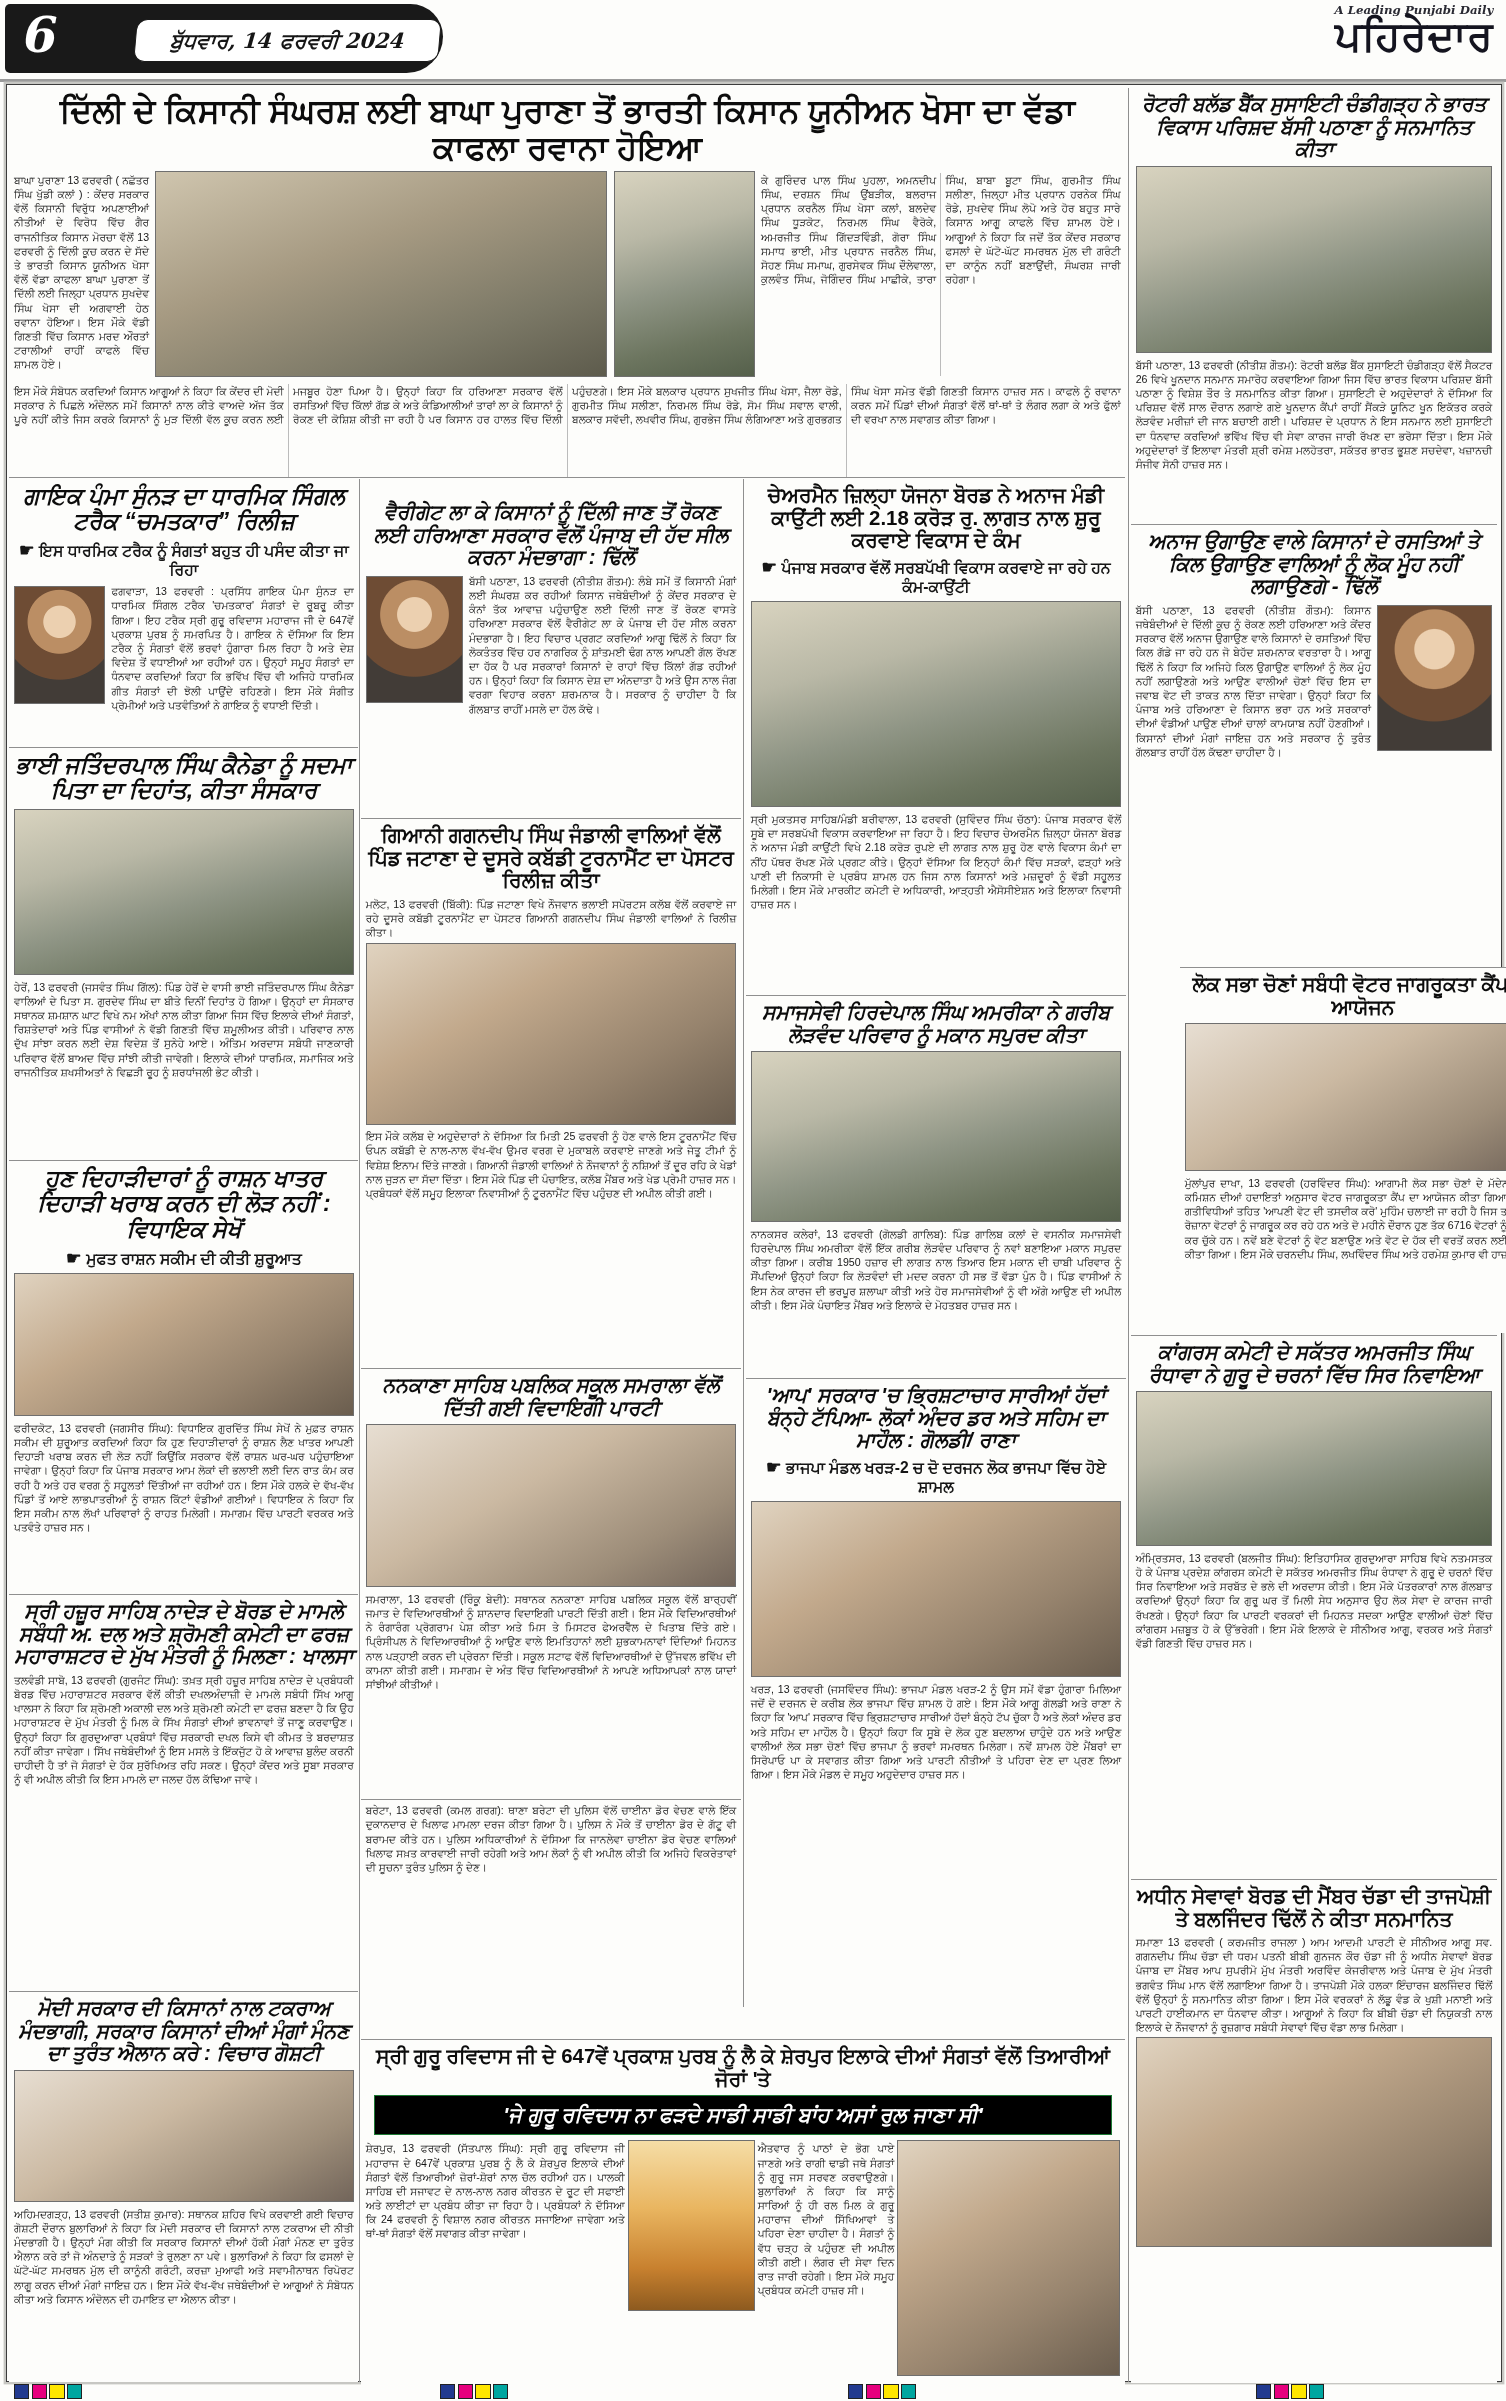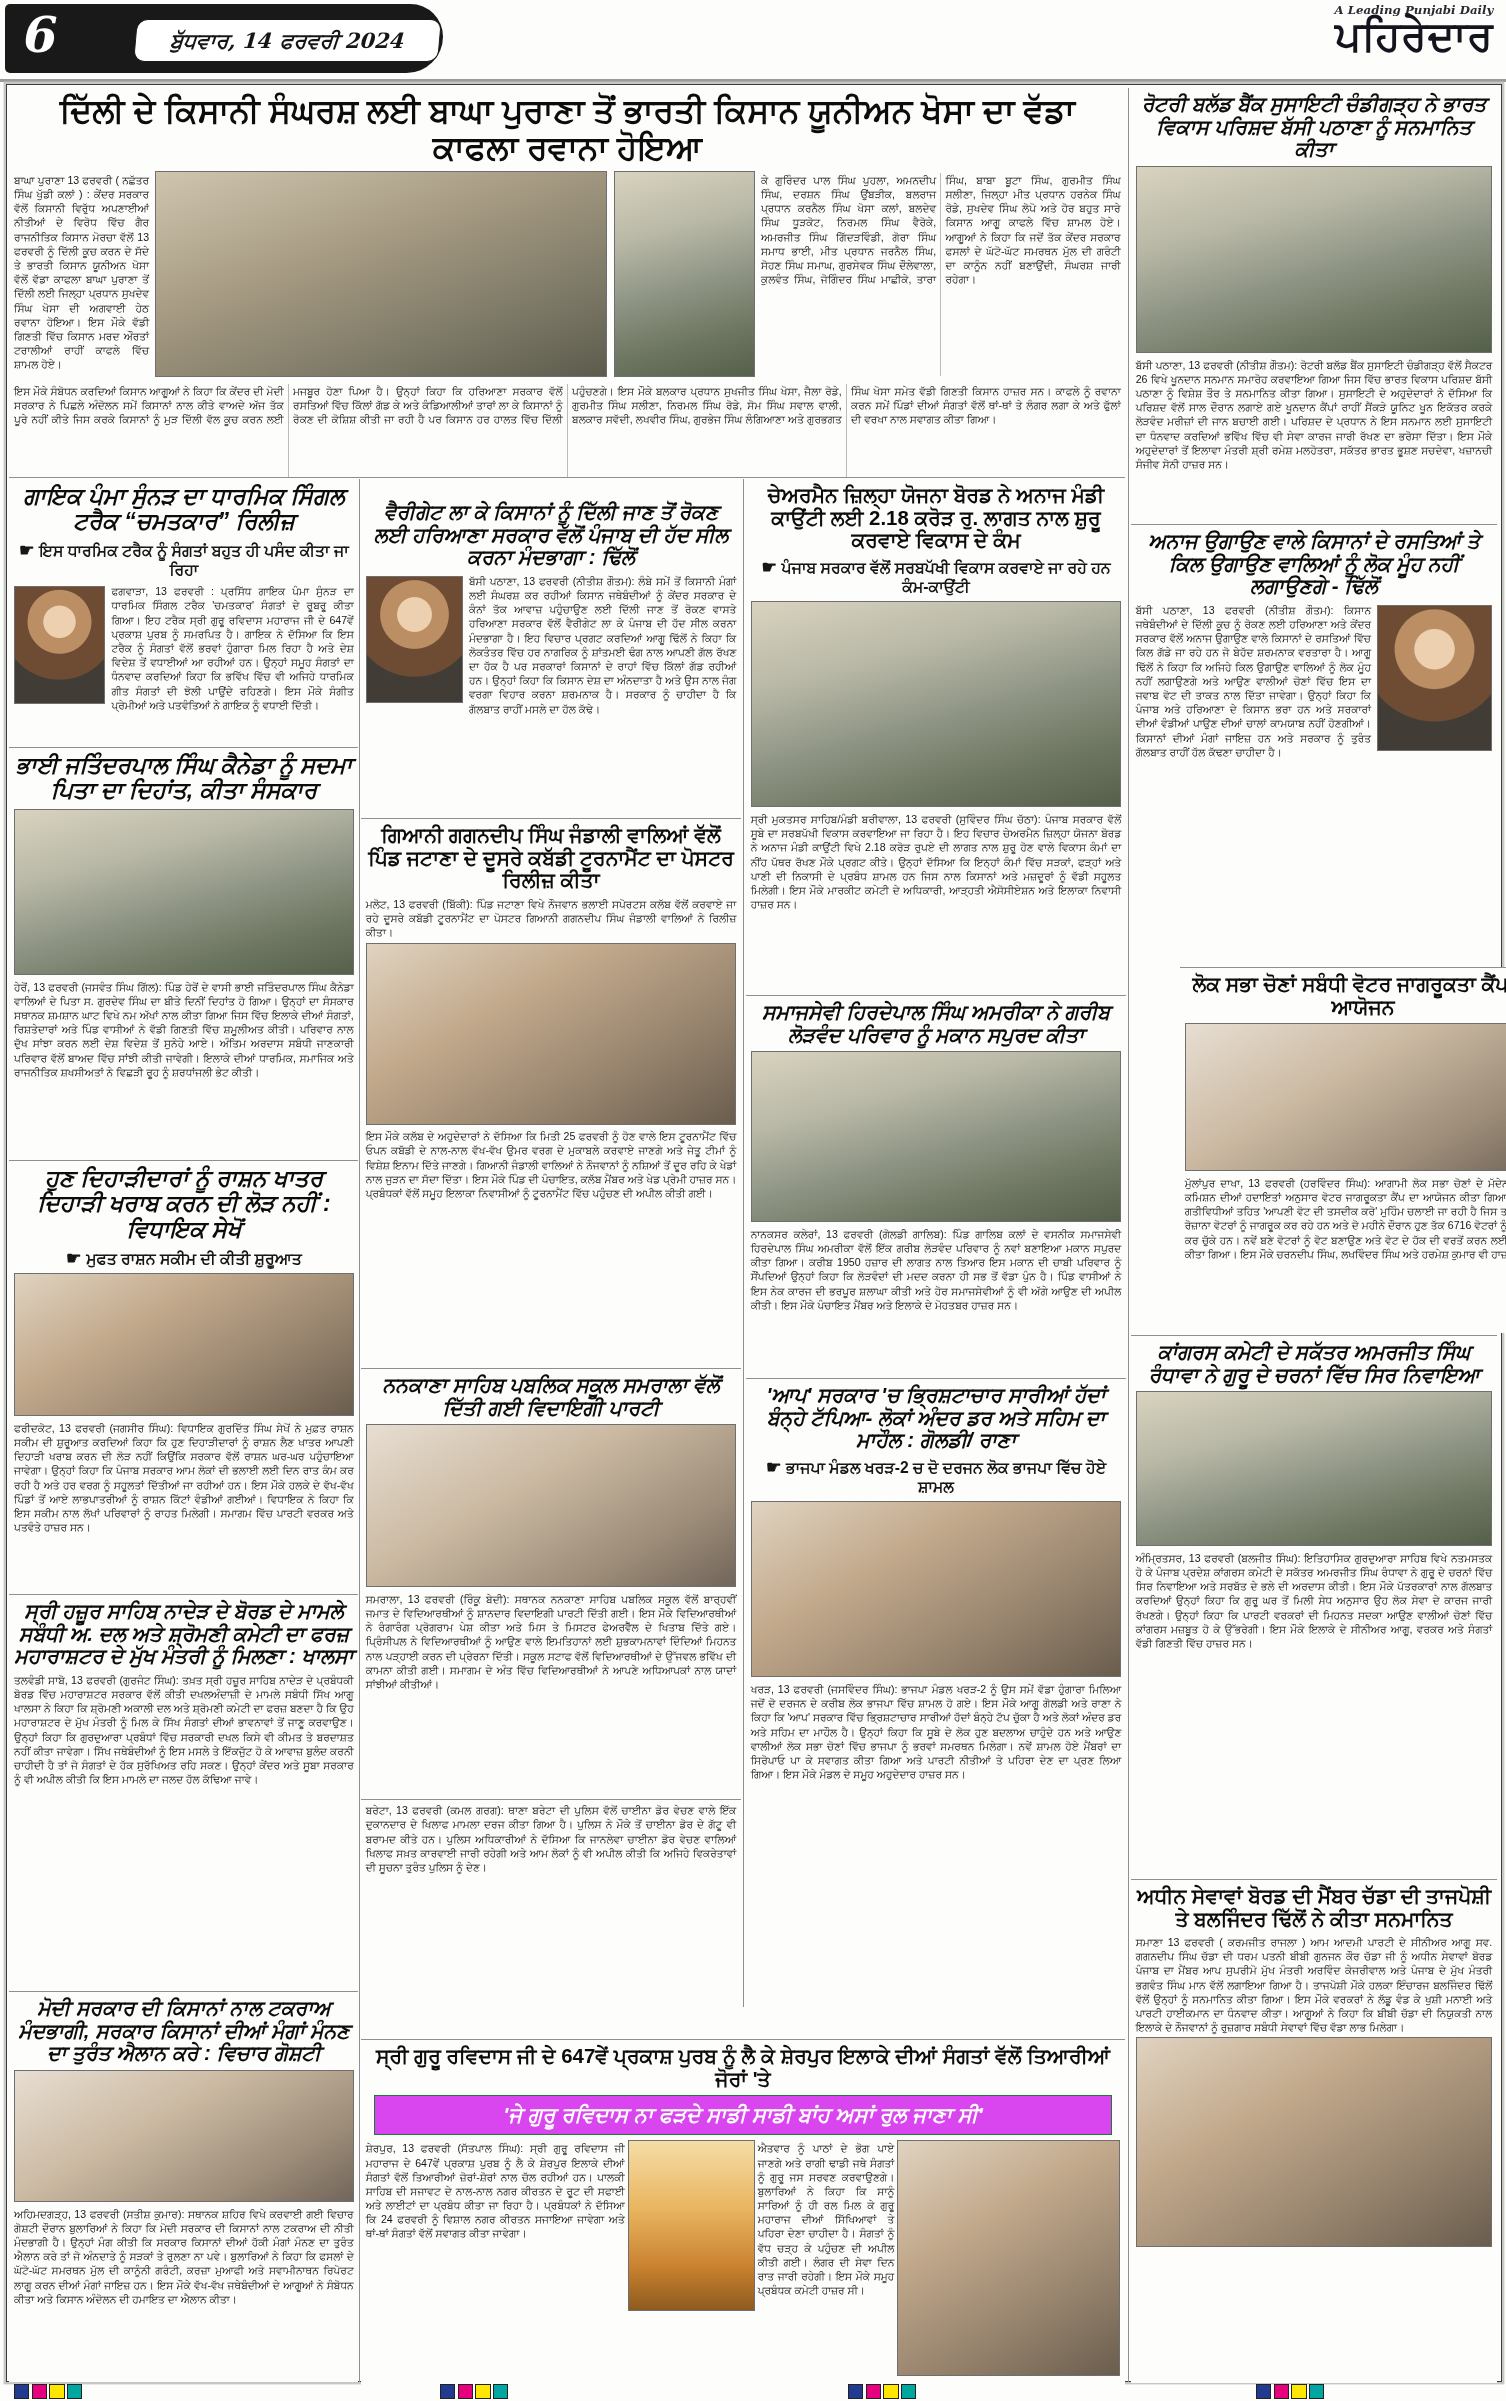--- a/index.html
+++ b/index.html
@@ -22,21 +22,21 @@
   
   .art{position:absolute;overflow:hidden;padding:1.6px 4.7px;box-sizing:border-box;background:#fdfdfb;}
   .bt{border-top:0.8px solid #8f8f8f;}
   .hl{font-weight:800;text-align:center;line-height:1.12;margin:3.1px 0 4.7px;color:#0c0c0c;}
   .hl-xl{font-size:33px;}
   .hl-lg{font-size:23px;}
   .hl-md{font-size:20.4px;}
   .hl-it{font-style:italic;}
   .sub{font-weight:700;text-align:center;font-size:15.7px;line-height:1.2;margin:1.6px 0 4.7px;}
   .ptr{font-size:17.3px;margin-right:4.7px;}
-  .banner{background:#d946ef;color:#fff;font-weight:800;font-style:italic;font-size:21px;
+  .banner{background:#000000;color:#fff;font-weight:800;font-style:italic;font-size:21px;
           text-align:center;padding:7px 1px;margin:4.7px 7.9px;border:1.6px solid #1d7a34;}
   .body{font-size:10.6px;line-height:1.34;text-align:justify;margin:1.6px 0;}
   .cols2{column-count:2;column-gap:9.4px;column-rule:0.8px solid #bbb;}
   .cols4{column-count:4;column-gap:9.4px;column-rule:0.8px solid #bbb;}
   
   .photo{border:0.8px solid #6f6f6f;box-sizing:border-box;}
   .ph-group{background:linear-gradient(165deg,#d8d3bf 0%,#b9b8a6 30%,#8f9585 55%,#6c755f 80%,#55604b 100%);}
   .ph-crowd{background:linear-gradient(160deg,#cfc5ae,#a69a82 40%,#7b7866 75%,#5d5b4c 100%);}
   .ph-event{background:linear-gradient(150deg,#e0d3c0,#c2a98c 35%,#96836d 70%,#6a5d4e 100%);}
   .ph-room{background:linear-gradient(150deg,#e7ded2,#cbb9a2 40%,#9d8d79 75%,#72655a 100%);}

